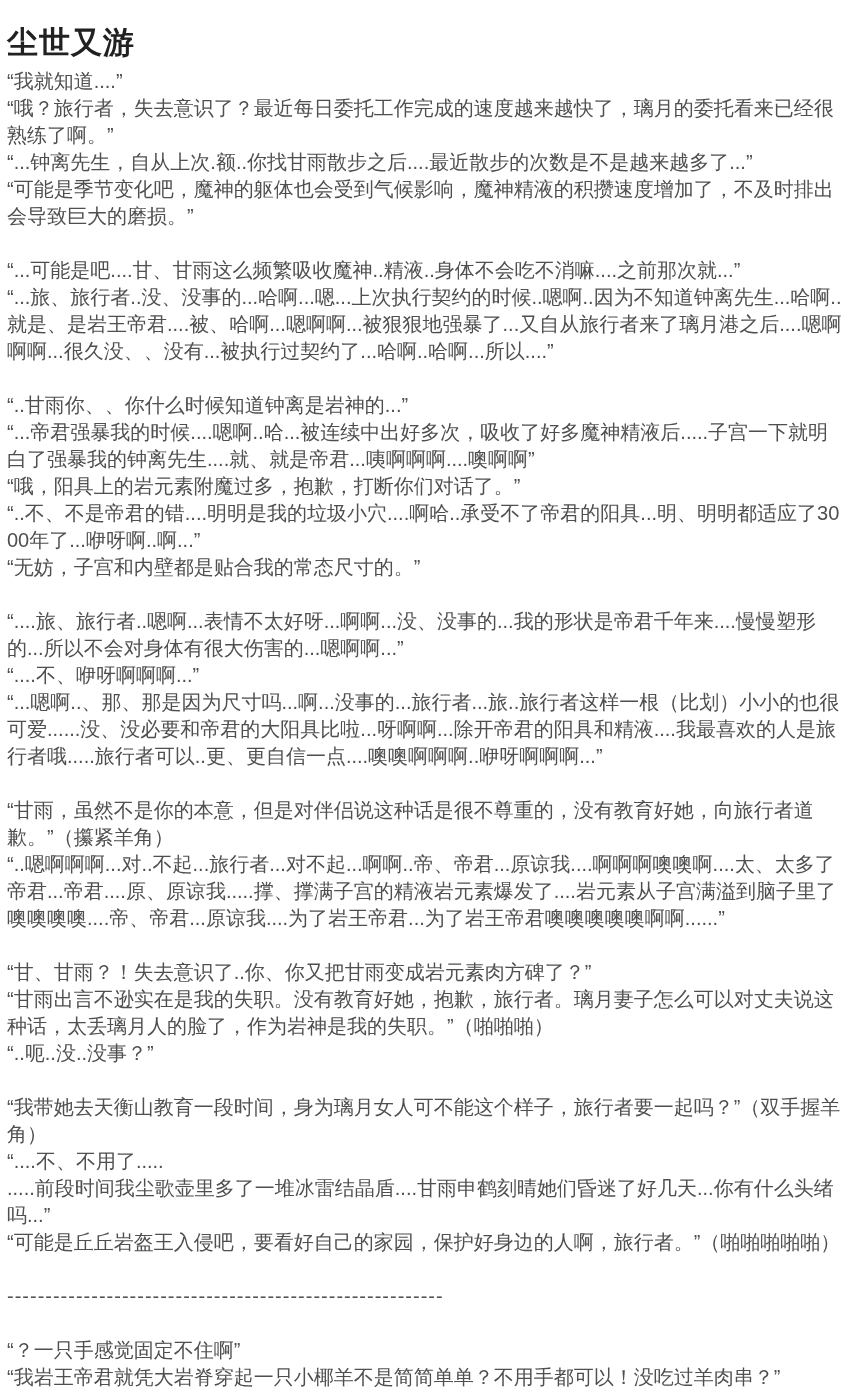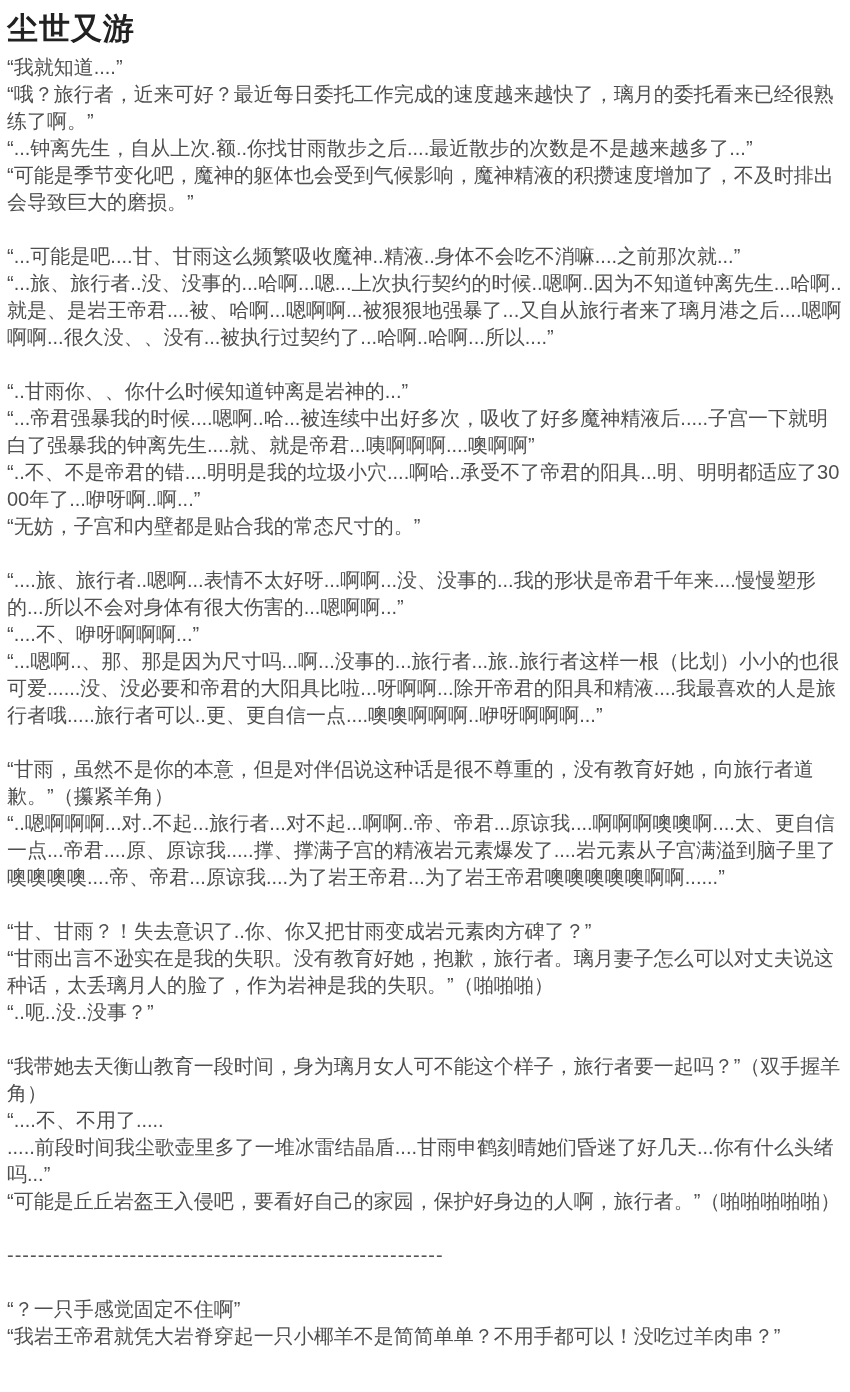--- a/index.html
+++ b/index.html
@@ -12,21 +12,21 @@
     height: 1392px;
     overflow: hidden;
     font-family: "Liberation Sans", "DejaVu Sans", sans-serif;
   }
   .page {
     box-sizing: border-box;
     width: 850px;
     padding: 6px 7px 0 7px;
   }
   h1.doc-title {
-    margin: 4px 0 7px 0;
+    margin: 18px 0 7px 0;
     font-size: 31px;
     line-height: 37px;
     font-weight: 700;
     color: #212121;
     letter-spacing: 1px;
   }
   .doc-body p {
     margin: 0;
     padding: 0;
     font-size: 20px;
@@ -44,38 +44,39 @@
   }
 </style>
 </head>
 <body>
 
 <div class="page">
   <h1 class="doc-title">尘世又游</h1>
 
   <div class="doc-body">
     <p>“我就知道....”</p>
-    <p>“哦？旅行者，近来可好？最近每日委托工作完成的速度越来越快了，璃月的委托看来已经很熟练了啊。”</p>
+    <p>“哦？旅行者，失去意识了？最近每日委托工作完成的速度越来越快了，璃月的委托看来已经很熟练了啊。”</p>
     <p>“...钟离先生，自从上次.额..你找甘雨散步之后....最近散步的次数是不是越来越多了...”</p>
     <p>“可能是季节变化吧，魔神的躯体也会受到气候影响，魔神精液的积攒速度增加了，不及时排出会导致巨大的磨损。”</p>
     <p class="blank-line"></p>
     <p>“...可能是吧....甘、甘雨这么频繁吸收魔神..精液..身体不会吃不消嘛....之前那次就...”</p>
     <p>“...旅、旅行者..没、没事的...哈啊...嗯...上次执行契约的时候..嗯啊..因为不知道钟离先生...哈啊..就是、是岩王帝君....被、哈啊...嗯啊啊...被狠狠地强暴了...又自从旅行者来了璃月港之后....嗯啊啊啊...很久没、、没有...被执行过契约了...哈啊..哈啊...所以....”</p>
     <p class="blank-line"></p>
     <p>“..甘雨你、、你什么时候知道钟离是岩神的...”</p>
     <p>“...帝君强暴我的时候....嗯啊..哈...被连续中出好多次，吸收了好多魔神精液后.....子宫一下就明白了强暴我的钟离先生....就、就是帝君...咦啊啊啊....噢啊啊”</p>
+    <p>“哦，阳具上的岩元素附魔过多，抱歉，打断你们对话了。”</p>
     <p>“..不、不是帝君的错....明明是我的垃圾小穴....啊哈..承受不了帝君的阳具...明、明明都适应了3000年了...咿呀啊..啊...”</p>
     <p>“无妨，子宫和内壁都是贴合我的常态尺寸的。”</p>
     <p class="blank-line"></p>
     <p>“....旅、旅行者..嗯啊...表情不太好呀...啊啊...没、没事的...我的形状是帝君千年来....慢慢塑形的...所以不会对身体有很大伤害的...嗯啊啊...”</p>
     <p>“....不、咿呀啊啊啊...”</p>
     <p>“...嗯啊..、那、那是因为尺寸吗...啊...没事的...旅行者...旅..旅行者这样一根（比划）小小的也很可爱......没、没必要和帝君的大阳具比啦...呀啊啊...除开帝君的阳具和精液....我最喜欢的人是旅行者哦.....旅行者可以..更、更自信一点....噢噢啊啊啊..咿呀啊啊啊...”</p>
     <p class="blank-line"></p>
     <p>“甘雨，虽然不是你的本意，但是对伴侣说这种话是很不尊重的，没有教育好她，向旅行者道歉。”（攥紧羊角）</p>
-    <p>“..嗯啊啊啊...对..不起...旅行者...对不起...啊啊..帝、帝君...原谅我....啊啊啊噢噢啊....太、更自信一点...帝君....原、原谅我.....撑、撑满子宫的精液岩元素爆发了....岩元素从子宫满溢到脑子里了噢噢噢噢....帝、帝君...原谅我....为了岩王帝君...为了岩王帝君噢噢噢噢噢啊啊......”</p>
+    <p>“..嗯啊啊啊...对..不起...旅行者...对不起...啊啊..帝、帝君...原谅我....啊啊啊噢噢啊....太、太多了帝君...帝君....原、原谅我.....撑、撑满子宫的精液岩元素爆发了....岩元素从子宫满溢到脑子里了噢噢噢噢....帝、帝君...原谅我....为了岩王帝君...为了岩王帝君噢噢噢噢噢啊啊......”</p>
     <p class="blank-line"></p>
     <p>“甘、甘雨？！失去意识了..你、你又把甘雨变成岩元素肉方碑了？”</p>
     <p>“甘雨出言不逊实在是我的失职。没有教育好她，抱歉，旅行者。璃月妻子怎么可以对丈夫说这种话，太丢璃月人的脸了，作为岩神是我的失职。”（啪啪啪）</p>
     <p>“..呃..没..没事？”</p>
     <p class="blank-line"></p>
     <p>“我带她去天衡山教育一段时间，身为璃月女人可不能这个样子，旅行者要一起吗？”（双手握羊角）</p>
     <p>“....不、不用了.....</p>
     <p>.....前段时间我尘歌壶里多了一堆冰雷结晶盾....甘雨申鹤刻晴她们昏迷了好几天...你有什么头绪吗...”</p>
     <p>“可能是丘丘岩盔王入侵吧，要看好自己的家园，保护好身边的人啊，旅行者。”（啪啪啪啪啪）</p>
     <p class="blank-line"></p>

